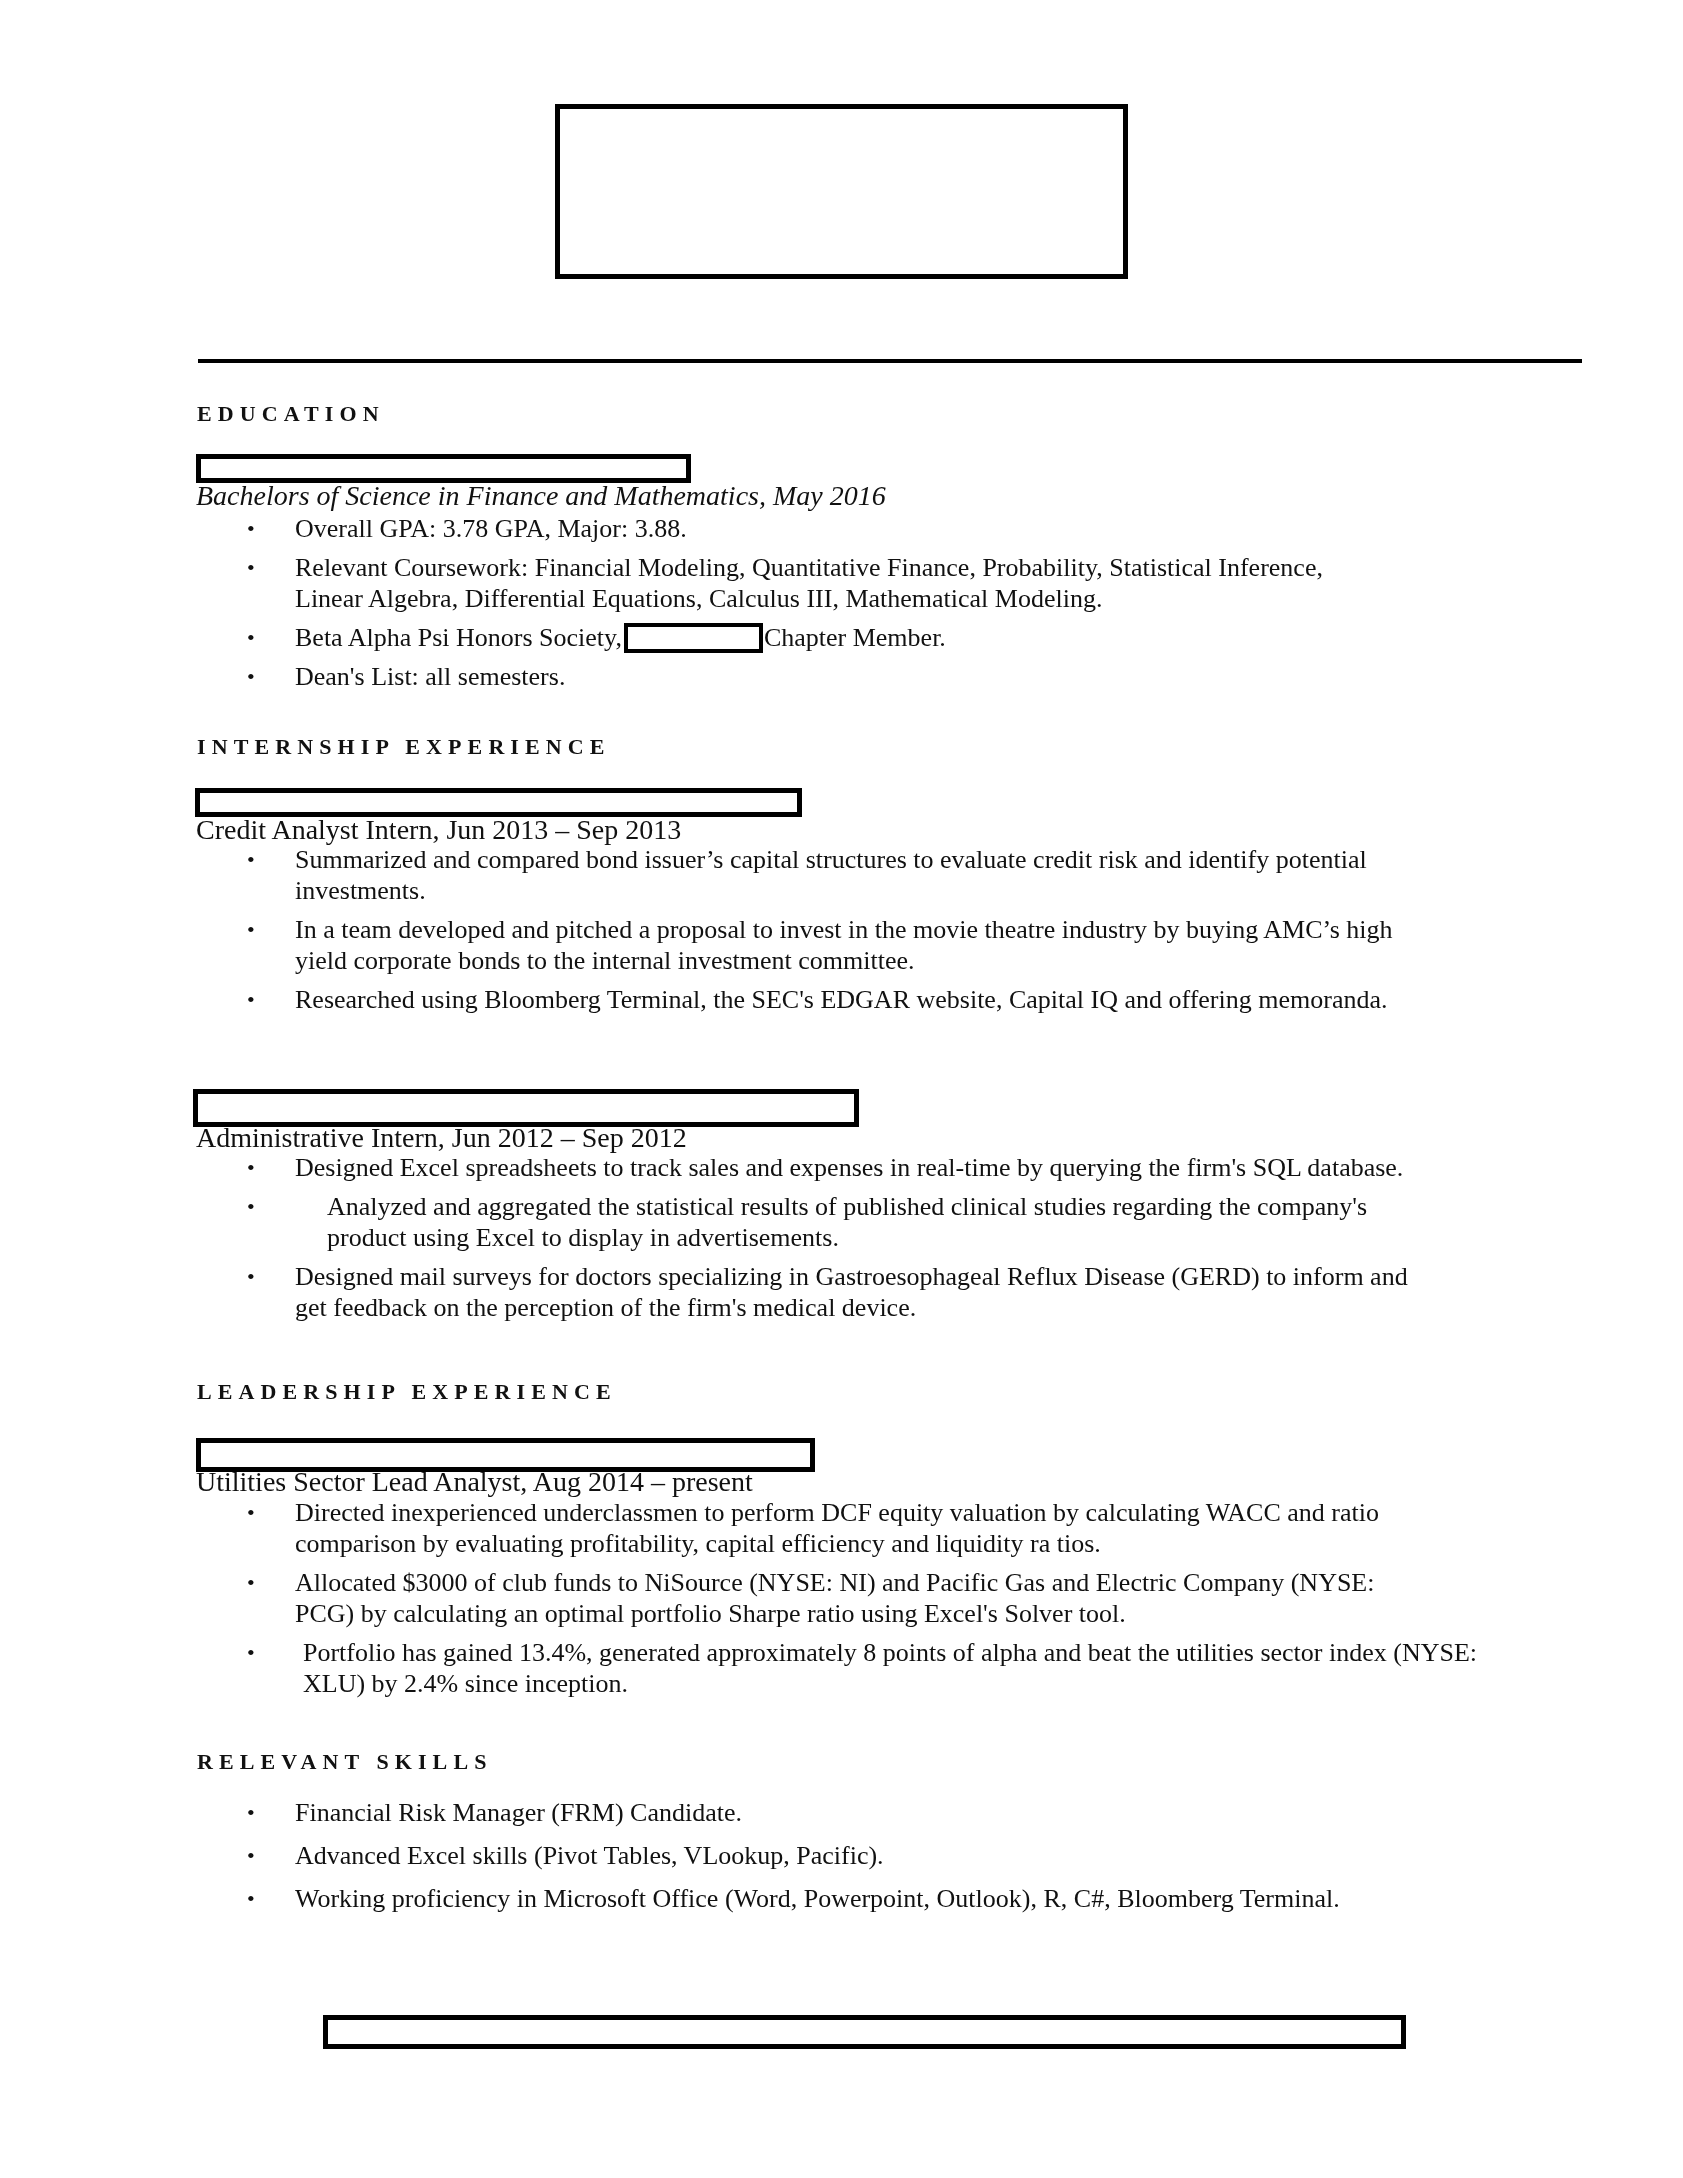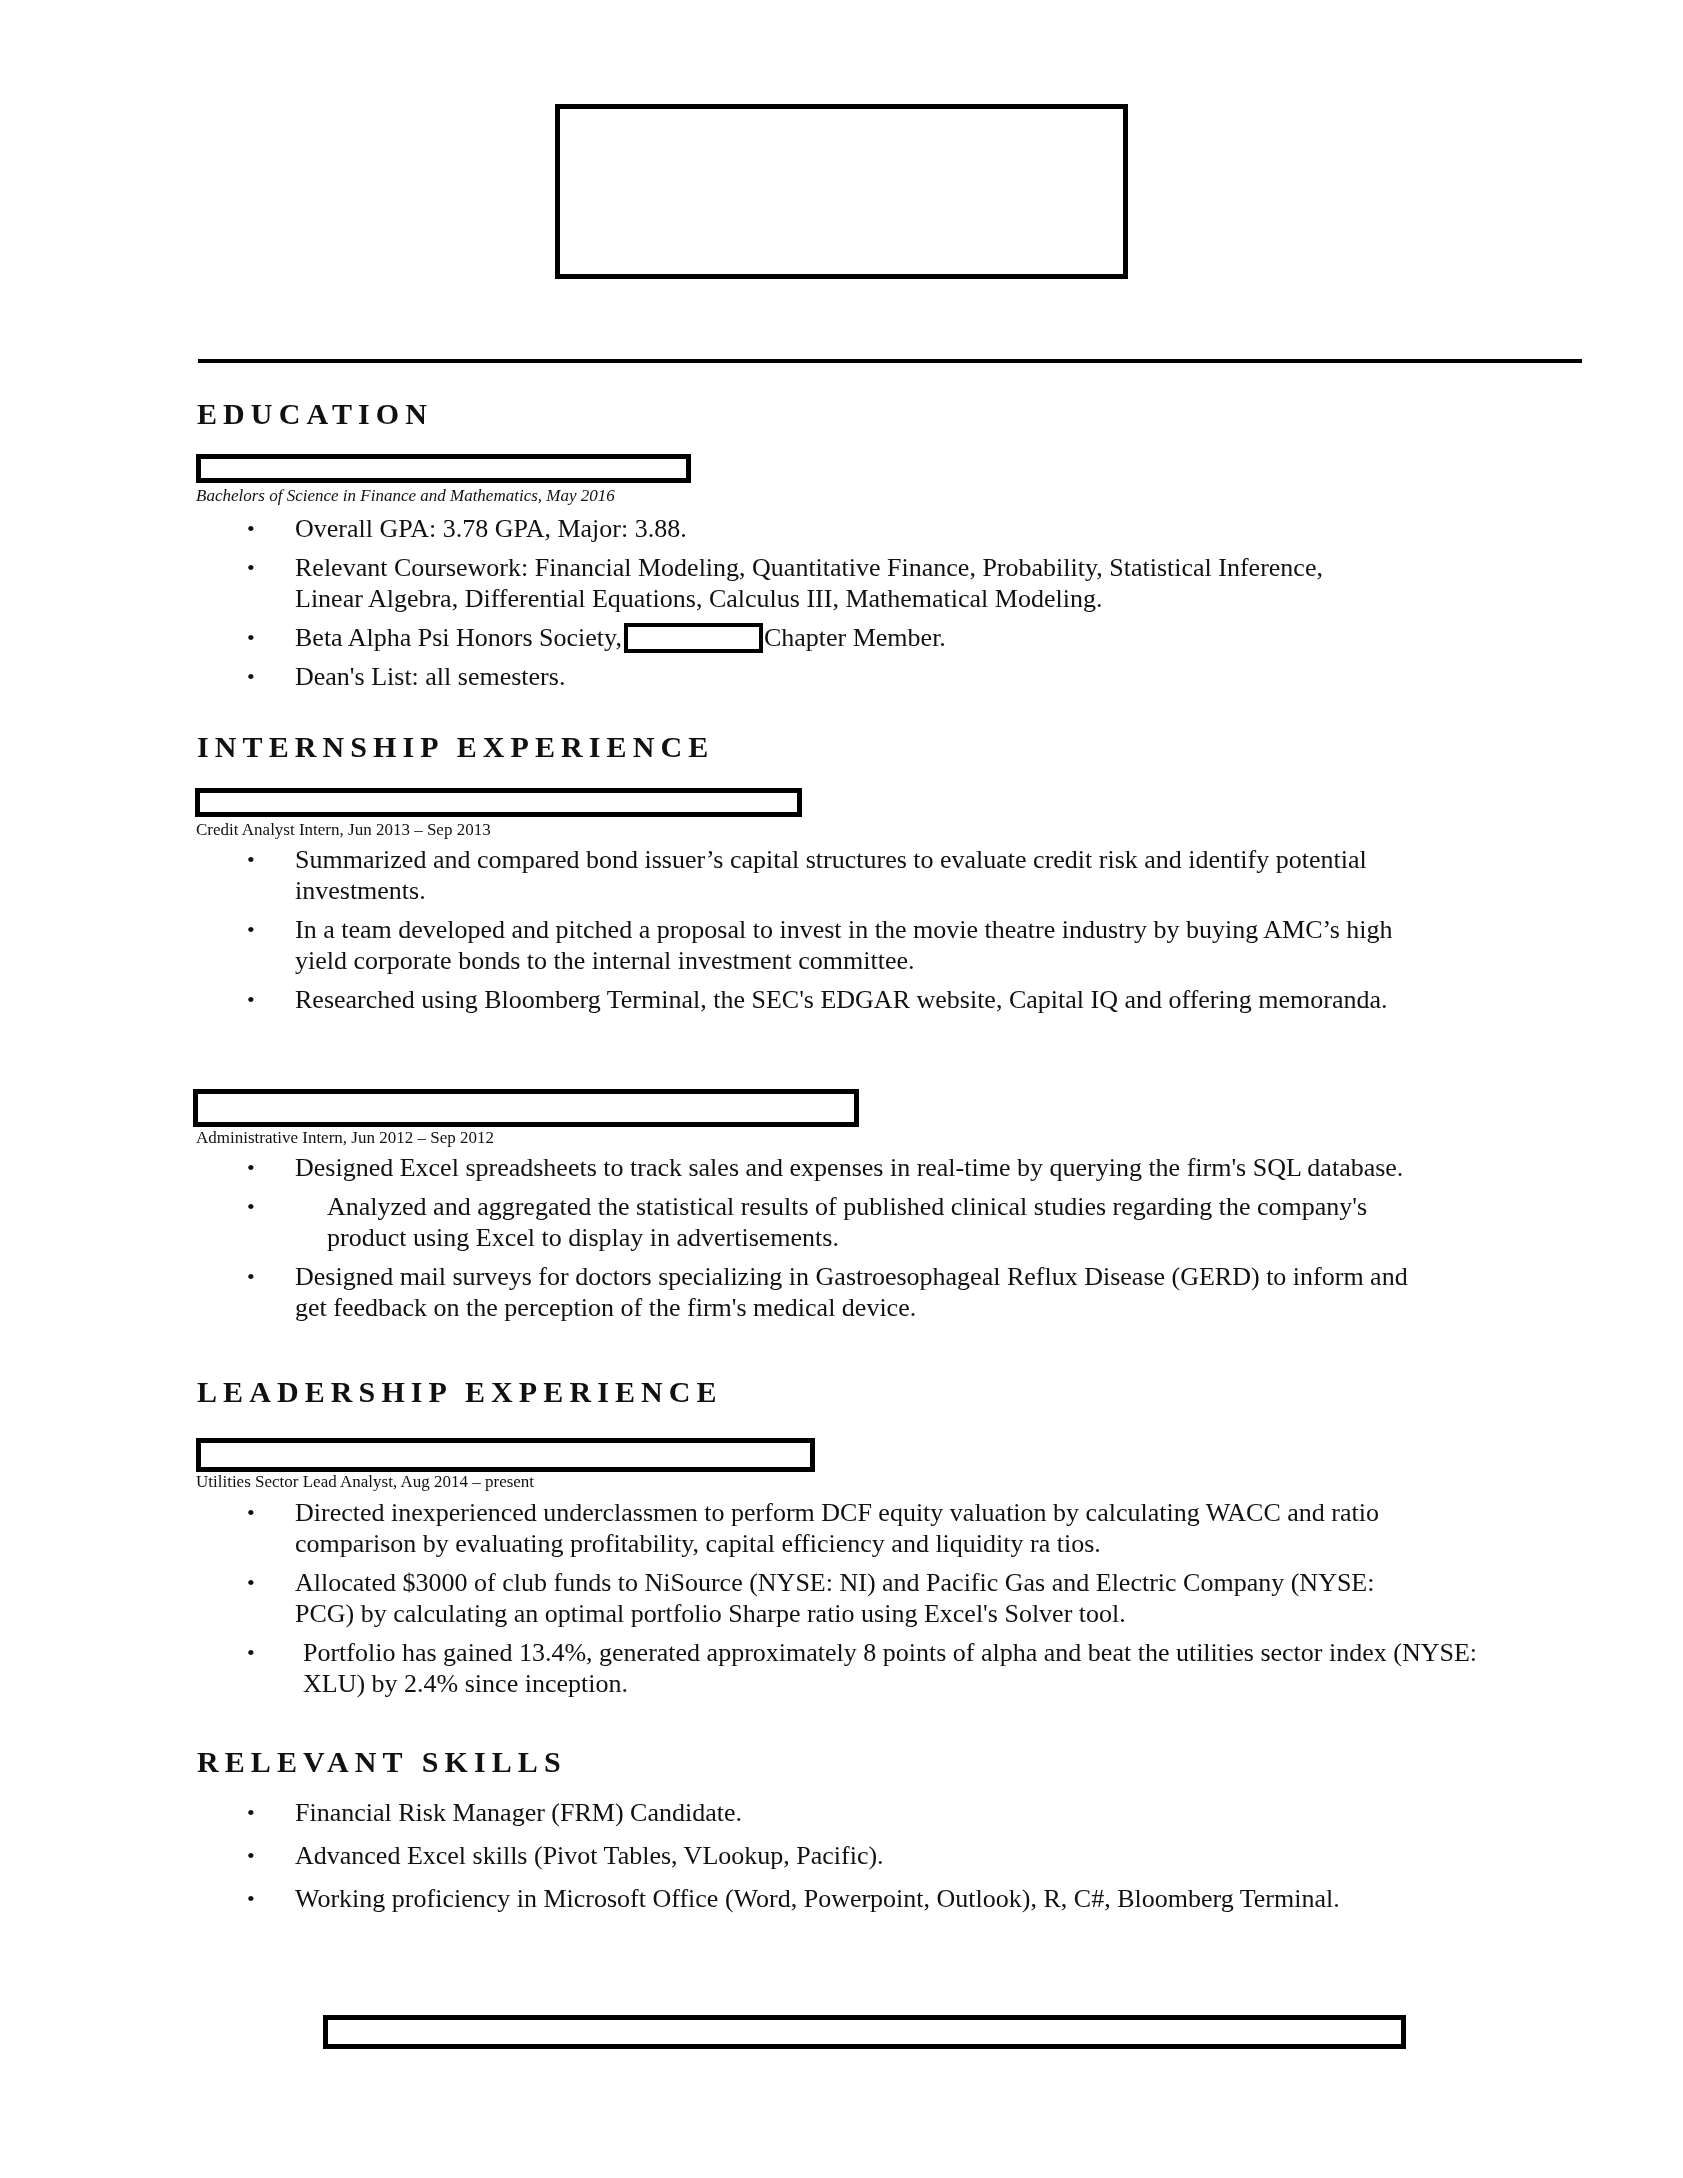--- a/index.html
+++ b/index.html
@@ -1,22 +1,22 @@
 <!DOCTYPE html>
 <html><head>
 <meta charset="utf-8">
 <style>
   html, body { margin: 0; padding: 0; background: #ffffff; }
   body { width: 1683px; height: 2178px; position: relative; overflow: hidden;
          font-family: "Liberation Serif", "DejaVu Serif", serif; color: #111111; }
   .redact { position: absolute; box-sizing: border-box; border: 5px solid #000; background: #fff; }
   .hr { position: absolute; left: 198px; width: 1384px; top: 359px; height: 4px; background: #000; }
-  .heading { position: absolute; left: 197px; margin: 0; font-size: 30px; font-weight: bold;
+  .heading { position: absolute; left: 197px; margin: 0; font-size: 22px; font-weight: bold;
              letter-spacing: 6.1px; line-height: 40px; color: #111; white-space: nowrap; }
-  .line { position: absolute; left: 196px; font-size: 17px; line-height: 31px; white-space: nowrap; }
+  .line { position: absolute; left: 196px; font-size: 28px; line-height: 31px; white-space: nowrap; }
   .line.italic { font-style: italic; }
   ul.bullets { position: absolute; left: 0; margin: 0; padding: 0; list-style: none; width: 1584px; }
   ul.bullets li { position: relative; padding-left: 295px; font-size: 26px; line-height: 31px;
                   margin-bottom: 8px; }
   ul.bullets li .dot { position: absolute; left: 247px; top: 0; font-size: 22px; }
   ul.bullets li .txt { display: block; width: 1188px; }
   .inline-redact { display: inline-block; width: 139px; height: 30px; box-sizing: border-box;
                    border: 4px solid #000; vertical-align: -7px; margin: 0 1px 0 2px; }
 </style>
 </head>

